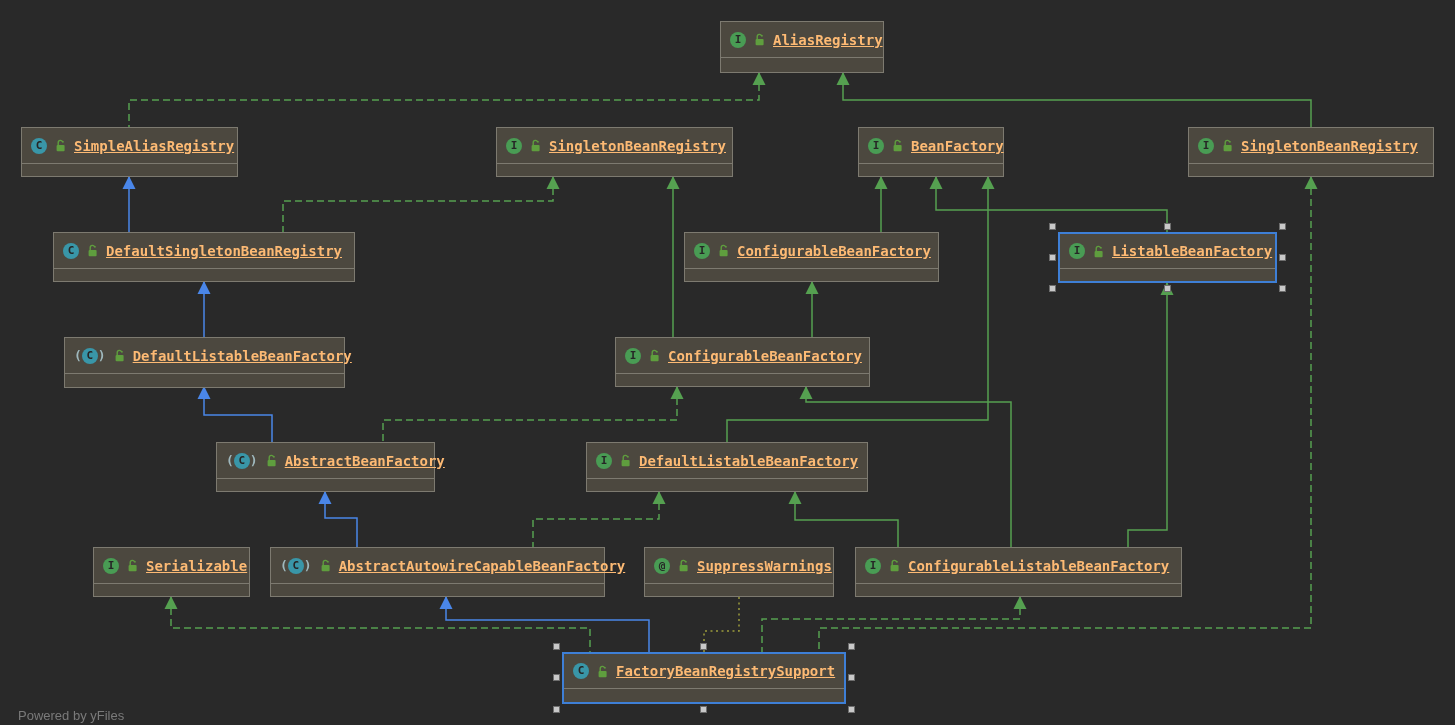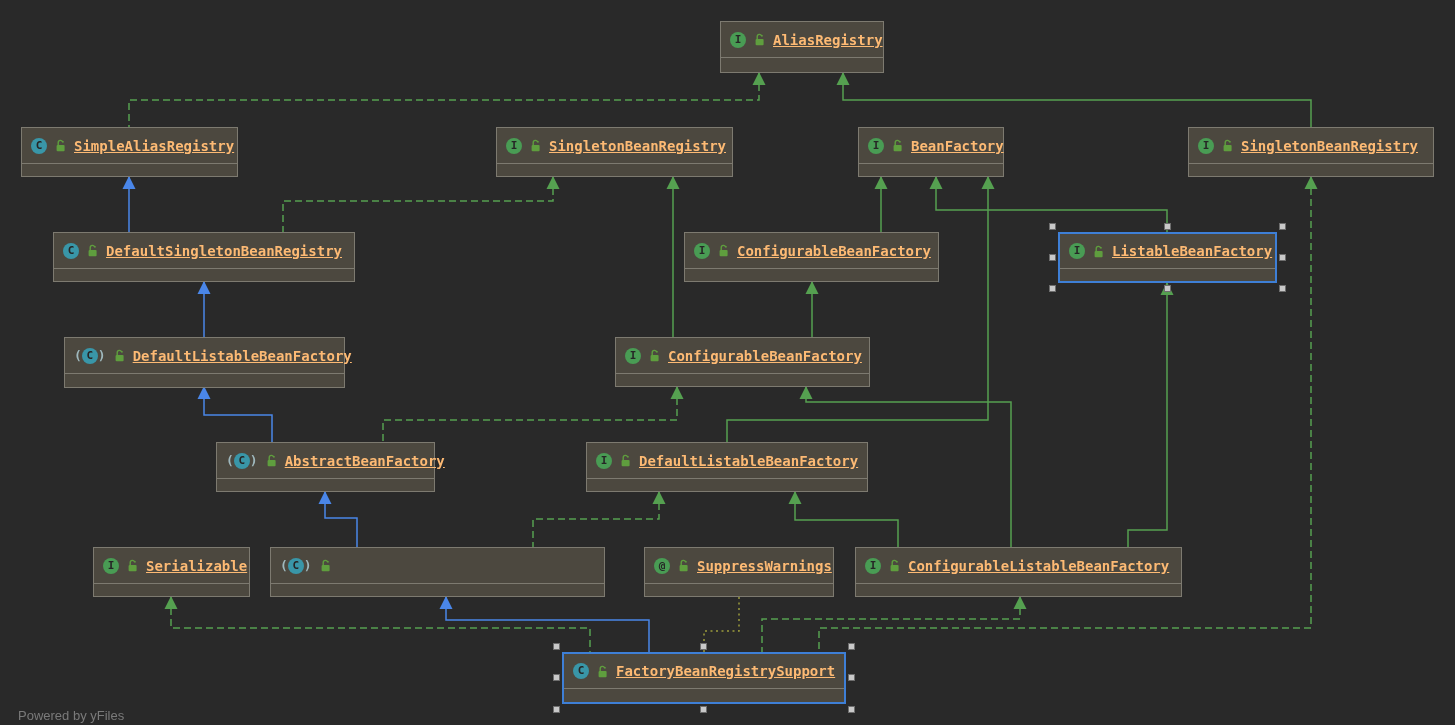--- a/index.html
+++ b/index.html
@@ -280,20 +280,21 @@
         <div class="node-title">
           <span class="icon-group">
             <span class="paren">(</span>
             <span class="type-icon teal">C</span>
             <span class="paren">)</span>
           </span>
           <svg class="lock-icon" width="13" height="13" viewBox="0 0 13 13">
             <path d="M4.2 6.2 V3.9 a2.3 2.3 0 0 1 4.6 -0.4 l0.3 -1.6" fill="none" stroke="#5f9e3e" stroke-width="1.4"></path>
             <rect x="2.6" y="6" width="8" height="6.2" rx="1" fill="#5f9e3e"></rect>
           </svg>
+          <span class="node-label">AbstractAutowireCapableBeanFactory</span>
         </div>
         <div class="node-body"></div>
       </div>
       <div class="node" style="left: 644px; top: 547px; width: 190px; height: 50px;">
         <div class="node-title">
           <span class="icon-group">
             <span class="type-icon green">@</span>
           </span>
           <svg class="lock-icon" width="13" height="13" viewBox="0 0 13 13">
             <path d="M4.2 6.2 V3.9 a2.3 2.3 0 0 1 4.6 -0.4 l0.3 -1.6" fill="none" stroke="#5f9e3e" stroke-width="1.4"></path>

